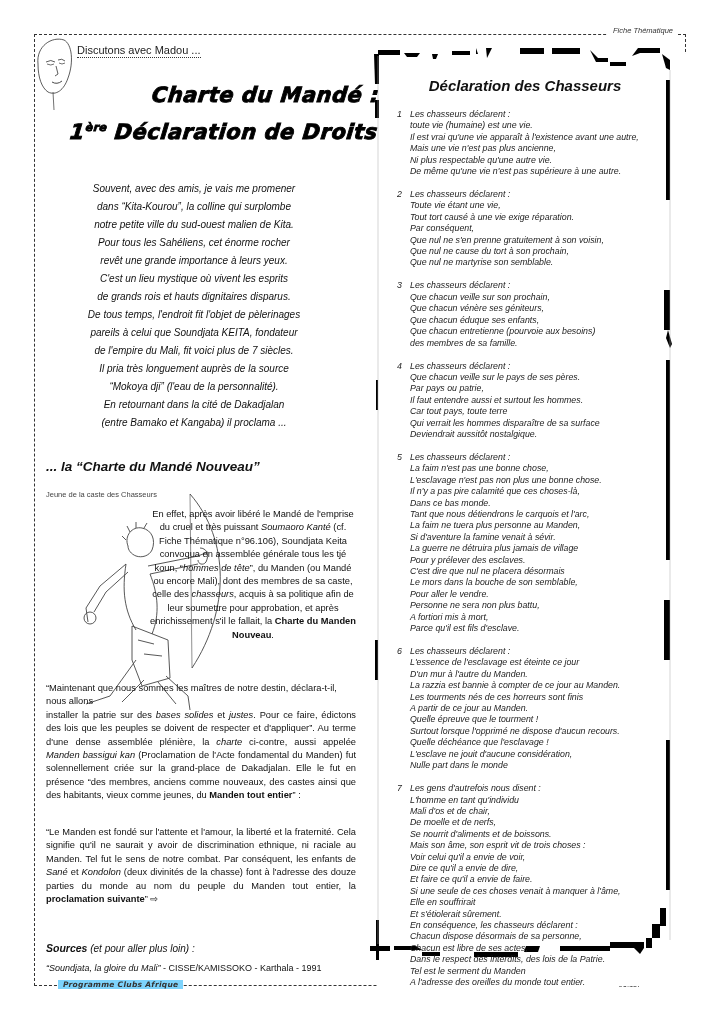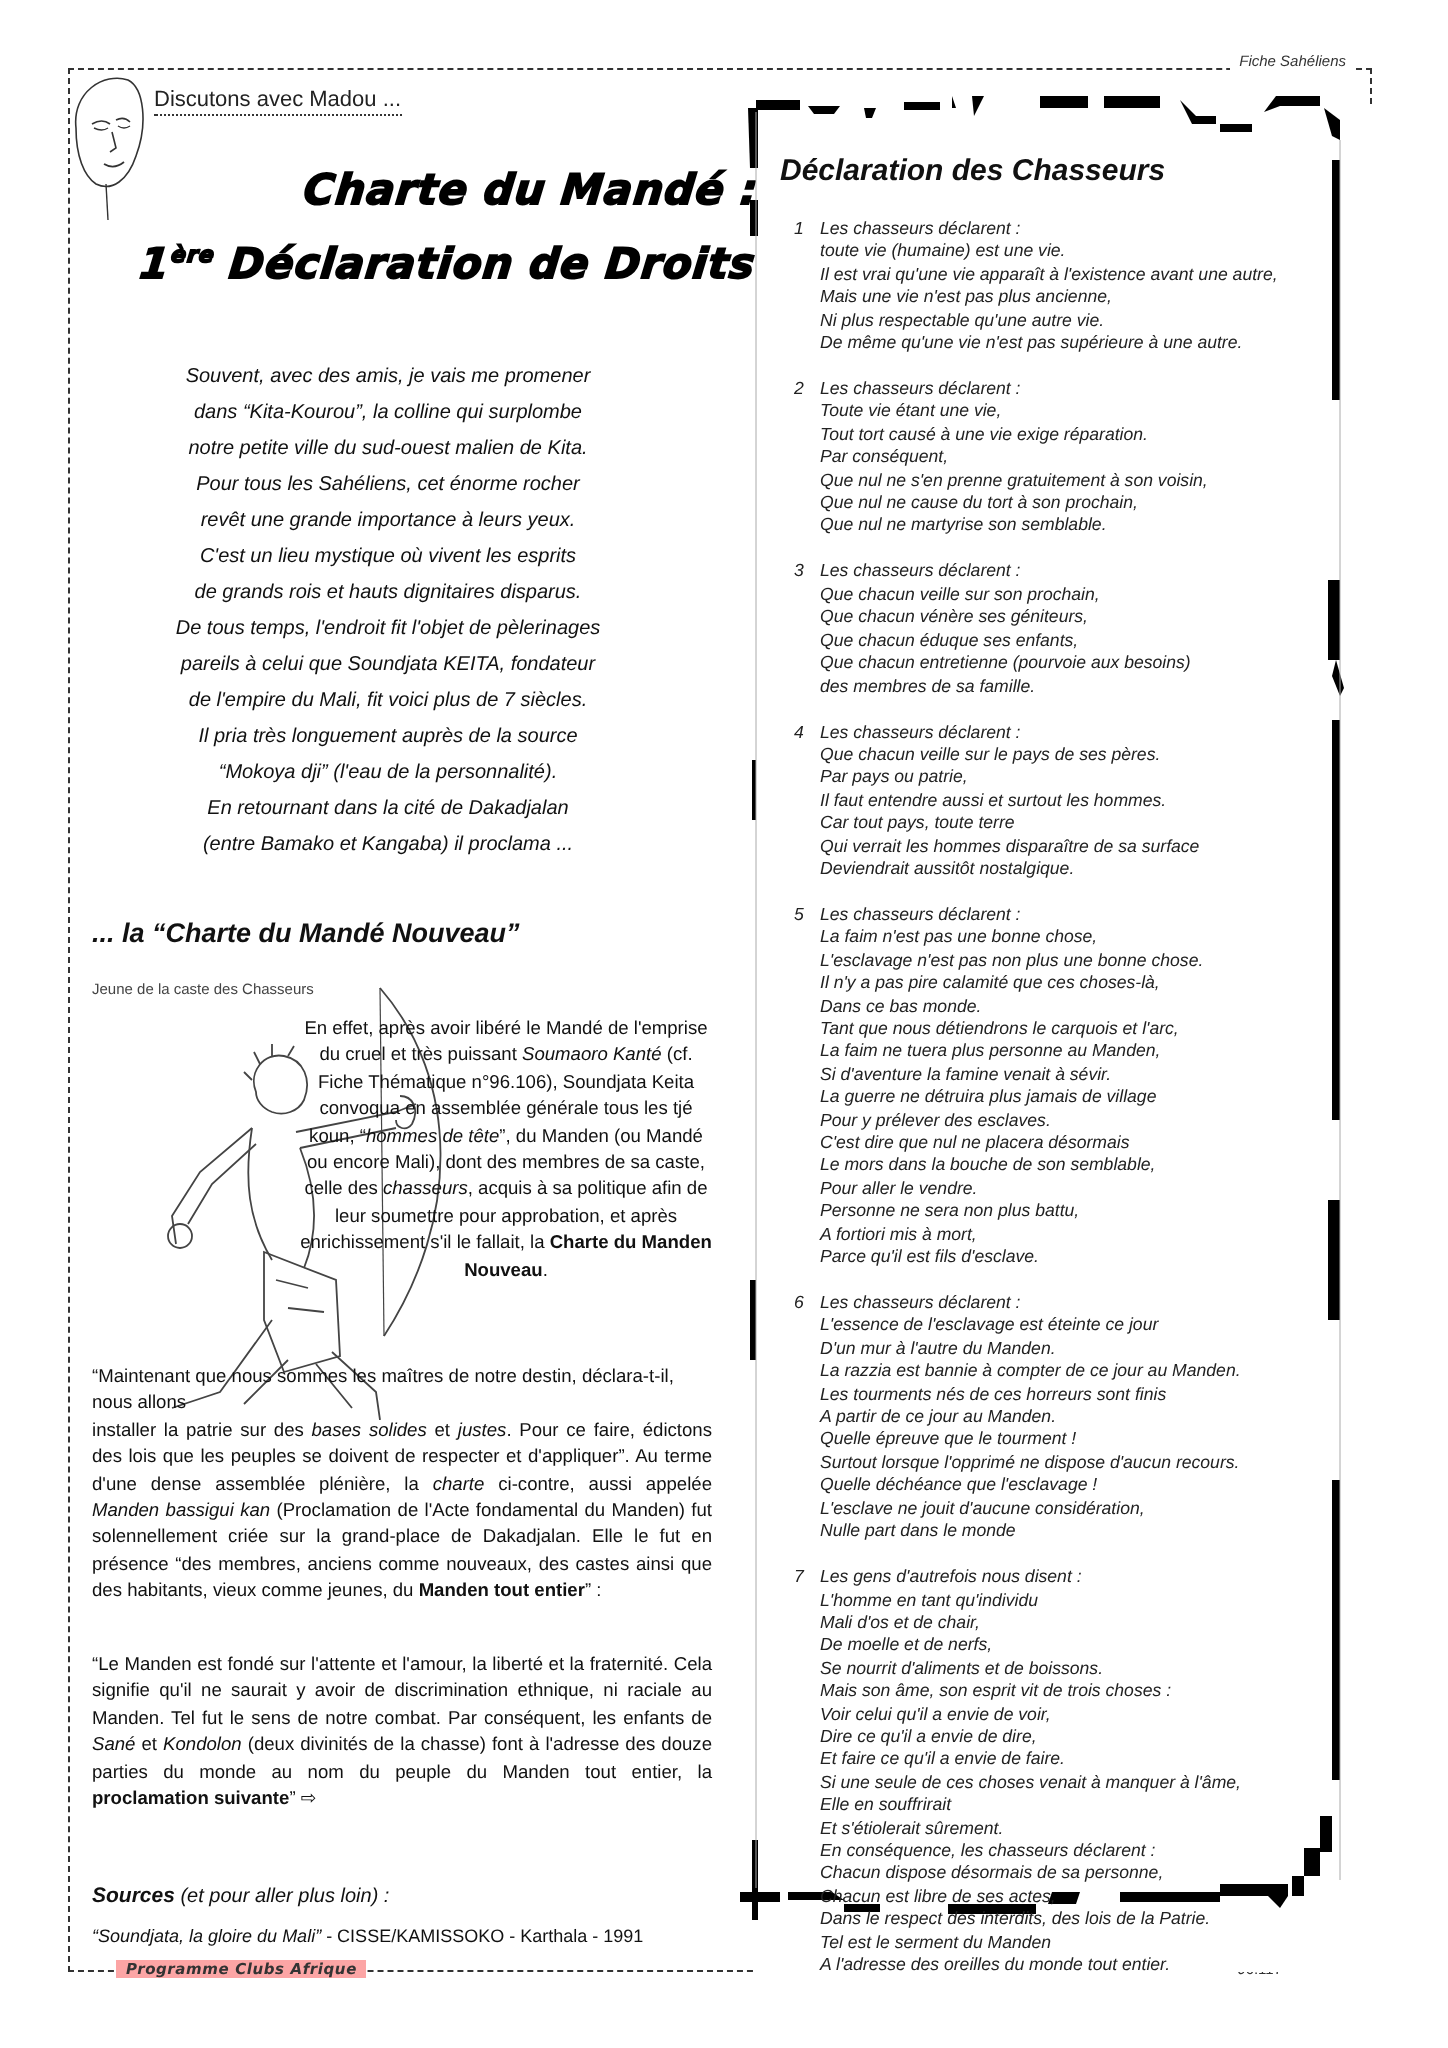--- a/index.html
+++ b/index.html
@@ -1,21 +1,21 @@
 <!DOCTYPE html>
 <html><head>
 <meta charset="utf-8">
 <style>
   html, body { margin: 0; padding: 0; background: #ffffff; }
   body { width: 724px; height: 1024px; position: relative; overflow: hidden; font-family: "Liberation Sans", sans-serif; color: #111; }
 
   
   .frame { position: absolute; left: 34px; top: 34px; width: 652px; height: 952px; border: 1.5px dashed #333; box-sizing: border-box; }
   .frame-label-top { position: absolute; top: 26px; right: 46px; background: #fff; padding: 0 5px; font-size: 7.5px; font-style: italic; color: #333; }
-  .frame-label-bottom { position: absolute; top: 980px; left: 58px; background: #fca5a5; padding: 0 5px; font-size: 7.5px; font-style: italic; font-weight: bold; color: #333; font-family: "DejaVu Sans", sans-serif; letter-spacing: 0.3px; }
+  .frame-label-bottom { position: absolute; top: 980px; left: 58px; background: #7dd3fc; padding: 0 5px; font-size: 7.5px; font-style: italic; font-weight: bold; color: #333; font-family: "DejaVu Sans", sans-serif; letter-spacing: 0.3px; }
   .frame-label-num { position: absolute; top: 980px; right: 78px; background: #fff; padding: 0 5px; font-size: 7.5px; color: #333; }
 
   
   .face { position: absolute; left: 34px; top: 34px; width: 38px; height: 78px; }
   .discutons { position: absolute; left: 77px; top: 44px; font-size: 11px; color: #222; border-bottom: 1.5px dotted #333; padding-bottom: 1px; }
   .title1, .title2 { position: absolute; font-family: "DejaVu Sans", sans-serif; font-weight: 900; font-style: italic; font-size: 21px; letter-spacing: 0.5px; color: #000; transform: skewX(-6deg); -webkit-text-stroke: 0.9px #000; }
   .title1 { left: 152px; top: 83px; }
   .title2 { left: 70px; top: 120px; }
   .title2 sup { font-size: 11px; }
 
@@ -31,33 +31,33 @@
   .para2 .lead { display: block; text-align: left; }
   .para3 { position: absolute; left: 46px; top: 826px; width: 310px; font-size: 9.3px; line-height: 13.4px; text-align: justify; }
 
   .sources { position: absolute; left: 46px; top: 942px; font-size: 9.5px; }
   .sources b { font-style: italic; font-size: 10.5px; }
   .sources i { font-size: 10px; }
   .biblio { position: absolute; left: 46px; top: 963px; font-size: 9px; }
 
   
   .panel-svg { position: absolute; left: 370px; top: 40px; width: 318px; height: 960px; }
-  .decl-title { position: absolute; left: 390px; top: 77px; width: 270px; text-align: left; font-size: 15px; font-weight: bold; font-style: italic; }
+  .decl-title { position: absolute; left: 390px; top: 77px; width: 270px; text-align: center; font-size: 15px; font-weight: bold; font-style: italic; }
   .decl-list { position: absolute; left: 397px; top: 109px; width: 280px; font-size: 8.8px; line-height: 11.4px; font-style: italic; color: #222; }
   .decl { display: flex; margin-bottom: 11.6px; }
   .decl-num { width: 13px; flex: none; }
   .decl-lines div { white-space: nowrap; }
 
   [data-bind] { }
 </style>
 </head>
 <body>
 
 <div class="frame"></div>
-<span class="frame-label-top" data-bind="frame.top_label">Fiche Sahéliens</span>
+<span class="frame-label-top" data-bind="frame.top_label">Fiche Thématique</span>
 <span class="frame-label-bottom" data-bind="frame.bottom_label">Programme Clubs Afrique</span>
 <span class="frame-label-num" data-bind="frame.page_number">96.117</span>
 
 <svg class="face" viewBox="0 0 38 78">
   <path d="M4 30 C2 12, 18 2, 30 6 C38 10, 40 28, 34 44 C30 56, 22 62, 14 58 C8 54, 4 44, 4 30 Z" fill="none" stroke="#333" stroke-width="0.8"></path>
   <path d="M12 28 q5 -3 9 0 M24 26 q4 -2 7 1" fill="none" stroke="#333" stroke-width="0.8"></path>
   <path d="M13 30 q4 2 7 0 M25 29 q3 2 6 0" fill="none" stroke="#333" stroke-width="0.7"></path>
   <path d="M22 32 l2 8 l-3 2" fill="none" stroke="#333" stroke-width="0.8"></path>
   <path d="M18 48 q5 3 10 -1" fill="none" stroke="#333" stroke-width="0.9"></path>
   <path d="M19 58 L20 76" fill="none" stroke="#333" stroke-width="0.7"></path>

